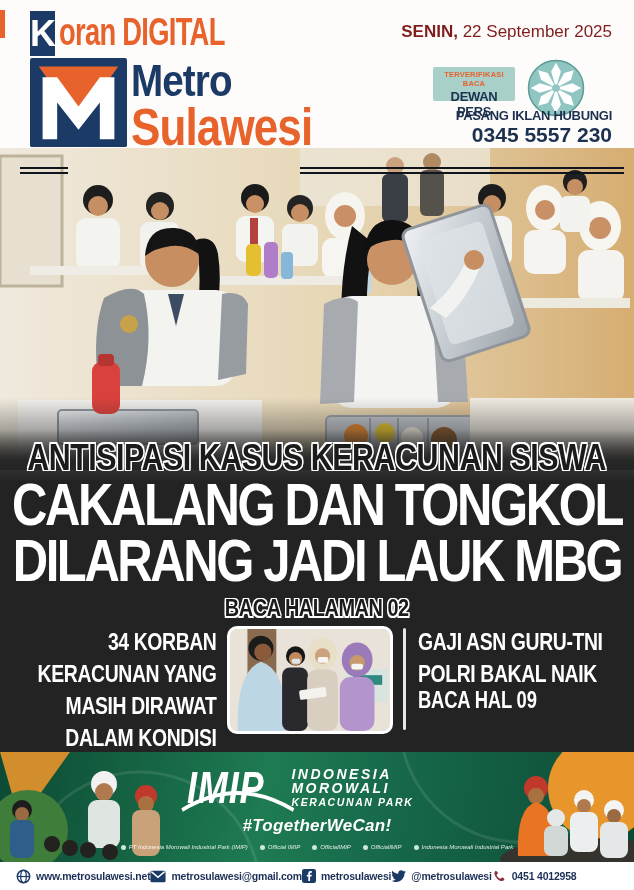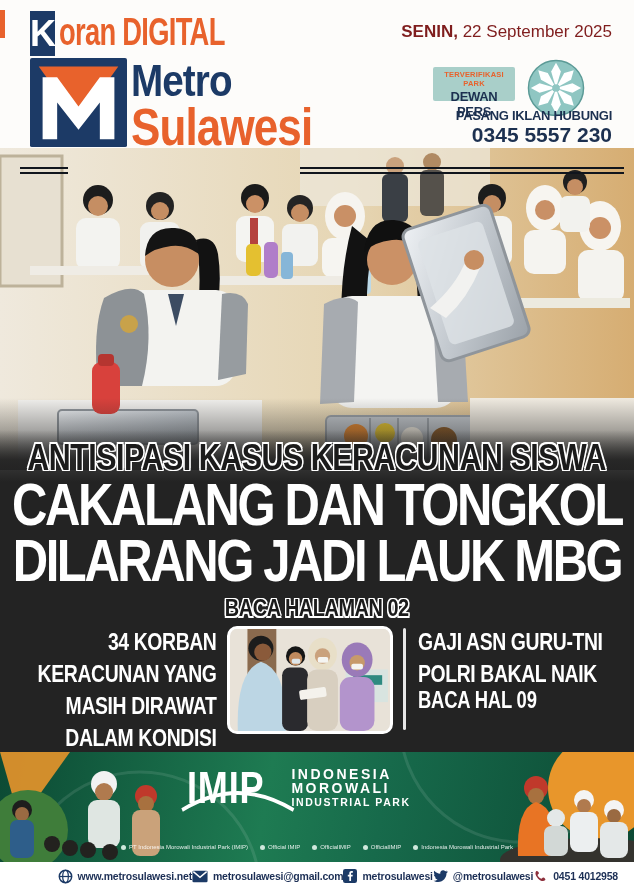--- a/index.html
+++ b/index.html
@@ -60,37 +60,37 @@
   .story-right{text-align:left;padding-left:2px;}
   .story-ref{margin-top:9px;font-size:19px;letter-spacing:-.2px;}
   .photo-card{flex:none;width:160px;height:102px;border:3px solid #fff;border-radius:10px;
               overflow:hidden;background:#e8e2d8;}
   .v-divider{flex:none;width:3px;height:102px;background:#e6e6e6;border-radius:2px;margin-top:2px;}
 
   
   .banner{position:absolute;top:752px;left:0;width:634px;height:110px;z-index:3;overflow:hidden;
           background:linear-gradient(100deg,#0c4a34 0%,#1e7b52 42%,#176a4b 60%,#0c4a34 100%);}
   .banner-art{position:absolute;inset:0;}
-  .imip-center{position:absolute;left:0;top:0;width:634px;height:110px;text-align:center;}
+  .imip-center{position:absolute;left:0;top:0;width:634px;height:110px;text-align:center;font-style:italic;}
   .imip-lockup{position:absolute;left:187px;top:14px;display:flex;align-items:center;gap:10px;}
   .imip-logo{position:relative;color:#fff;font-weight:900;font-size:44px;letter-spacing:1px;
              line-height:44px;transform:scale(.82,1);transform-origin:left center;}
   .imip-arc{position:absolute;left:-8px;top:4px;width:140px;height:44px;pointer-events:none;}
   .imip-org{text-align:left;color:#fff;font-weight:800;line-height:14px;}
   .imip-org .o1,.imip-org .o2{font-size:14px;letter-spacing:2.5px;}
   .imip-org .o3{font-size:10.5px;letter-spacing:1.6px;}
   .imip-tagline{position:absolute;left:0;width:634px;top:64px;color:#fff;font-size:17px;font-weight:600;
                 letter-spacing:.3px;}
   .fine-print{position:absolute;left:0;width:634px;top:92px;display:flex;justify-content:center;gap:12px;}
   .fp-item{display:flex;align-items:center;gap:3px;color:rgba(255,255,255,.88);font-size:6px;white-space:nowrap;}
   .fp-dot{width:5px;height:5px;border-radius:50%;background:#cfe8dc;display:inline-block;}
 
   
   .footer{position:absolute;top:862px;left:0;width:634px;height:28px;background:#fff;z-index:4;
-          display:flex;align-items:center;justify-content:flex-end;padding:0 16px;box-sizing:border-box;}
+          display:flex;align-items:center;justify-content:flex-start;padding:0 16px;box-sizing:border-box;}
   .contact{display:flex;align-items:center;gap:5px;}
   .contact-label{font-size:10.5px;font-weight:700;color:#1c2f55;letter-spacing:-.2px;white-space:nowrap;}
 </style>
 </head>
 <body>
 
 <div id="page">
 
   <div class="header">
     <div class="sliver"></div>
@@ -100,21 +100,21 @@
 
     <svg class="m-logo" viewBox="0 0 100 92">
       <rect width="100" height="92" rx="2" fill="#1c3a66"></rect>
       <polygon points="9,9 91,9 50,66" fill="#e8622c"></polygon>
       <path d="M13 84 V20 h15 l22 30 22-30 h15 v64 h-15 V46 L50 74 28 46 v38 Z" fill="#ffffff"></path>
     </svg>
     <div class="brand-top">Metro</div>
     <div class="brand-bottom">Sulawesi</div>
 
     <div class="verified">
-      <div class="l1">TERVERIFIKASI PARK</div>
+      <div class="l1">TERVERIFIKASI BACA</div>
       <div class="l2">DEWAN PERS</div>
     </div>
     <svg class="dp-circle" viewBox="0 0 60 60">
       <circle cx="30" cy="30" r="28.5" fill="#8fc6c2" stroke="#5b9a96" stroke-width="1.5"></circle>
       <g fill="#ffffff">
         <g id="dpArrow">
             <polygon points="30,30 25,13 30,4 35,13"></polygon>
           </g>
         <polygon points="30,30 25,13 30,4 35,13" transform="rotate(45 30 30)"></polygon>
         <polygon points="30,30 25,13 30,4 35,13" transform="rotate(90 30 30)"></polygon>
@@ -388,23 +388,24 @@
       <div class="imip-lockup">
         <div class="imip-logo">
           <span>IMIP</span>
           <svg class="imip-arc" viewBox="0 0 140 44">
             <path d="M2 40 Q70 6 138 40" fill="none" stroke="#ffffff" stroke-width="4"></path>
           </svg>
         </div>
         <div class="imip-org">
           <div class="o1">INDONESIA</div>
           <div class="o2">MOROWALI</div>
-          <div class="o3">INDUSTRIAL PARK</div>
+          <div class="o3">KERACUNAN PARK</div>
         </div>
       </div>
+      <div class="imip-tagline">#TogetherWeCan!</div>
       <div class="fine-print">
         <span class="fp-item">
             <span class="fp-dot"></span>
             <span>PT Indonesia Morowali Industrial Park (IMIP)</span>
           </span>
         <span class="fp-item">
             <span class="fp-dot"></span>
             <span>Official IMIP</span>
           </span>
         <span class="fp-item">

